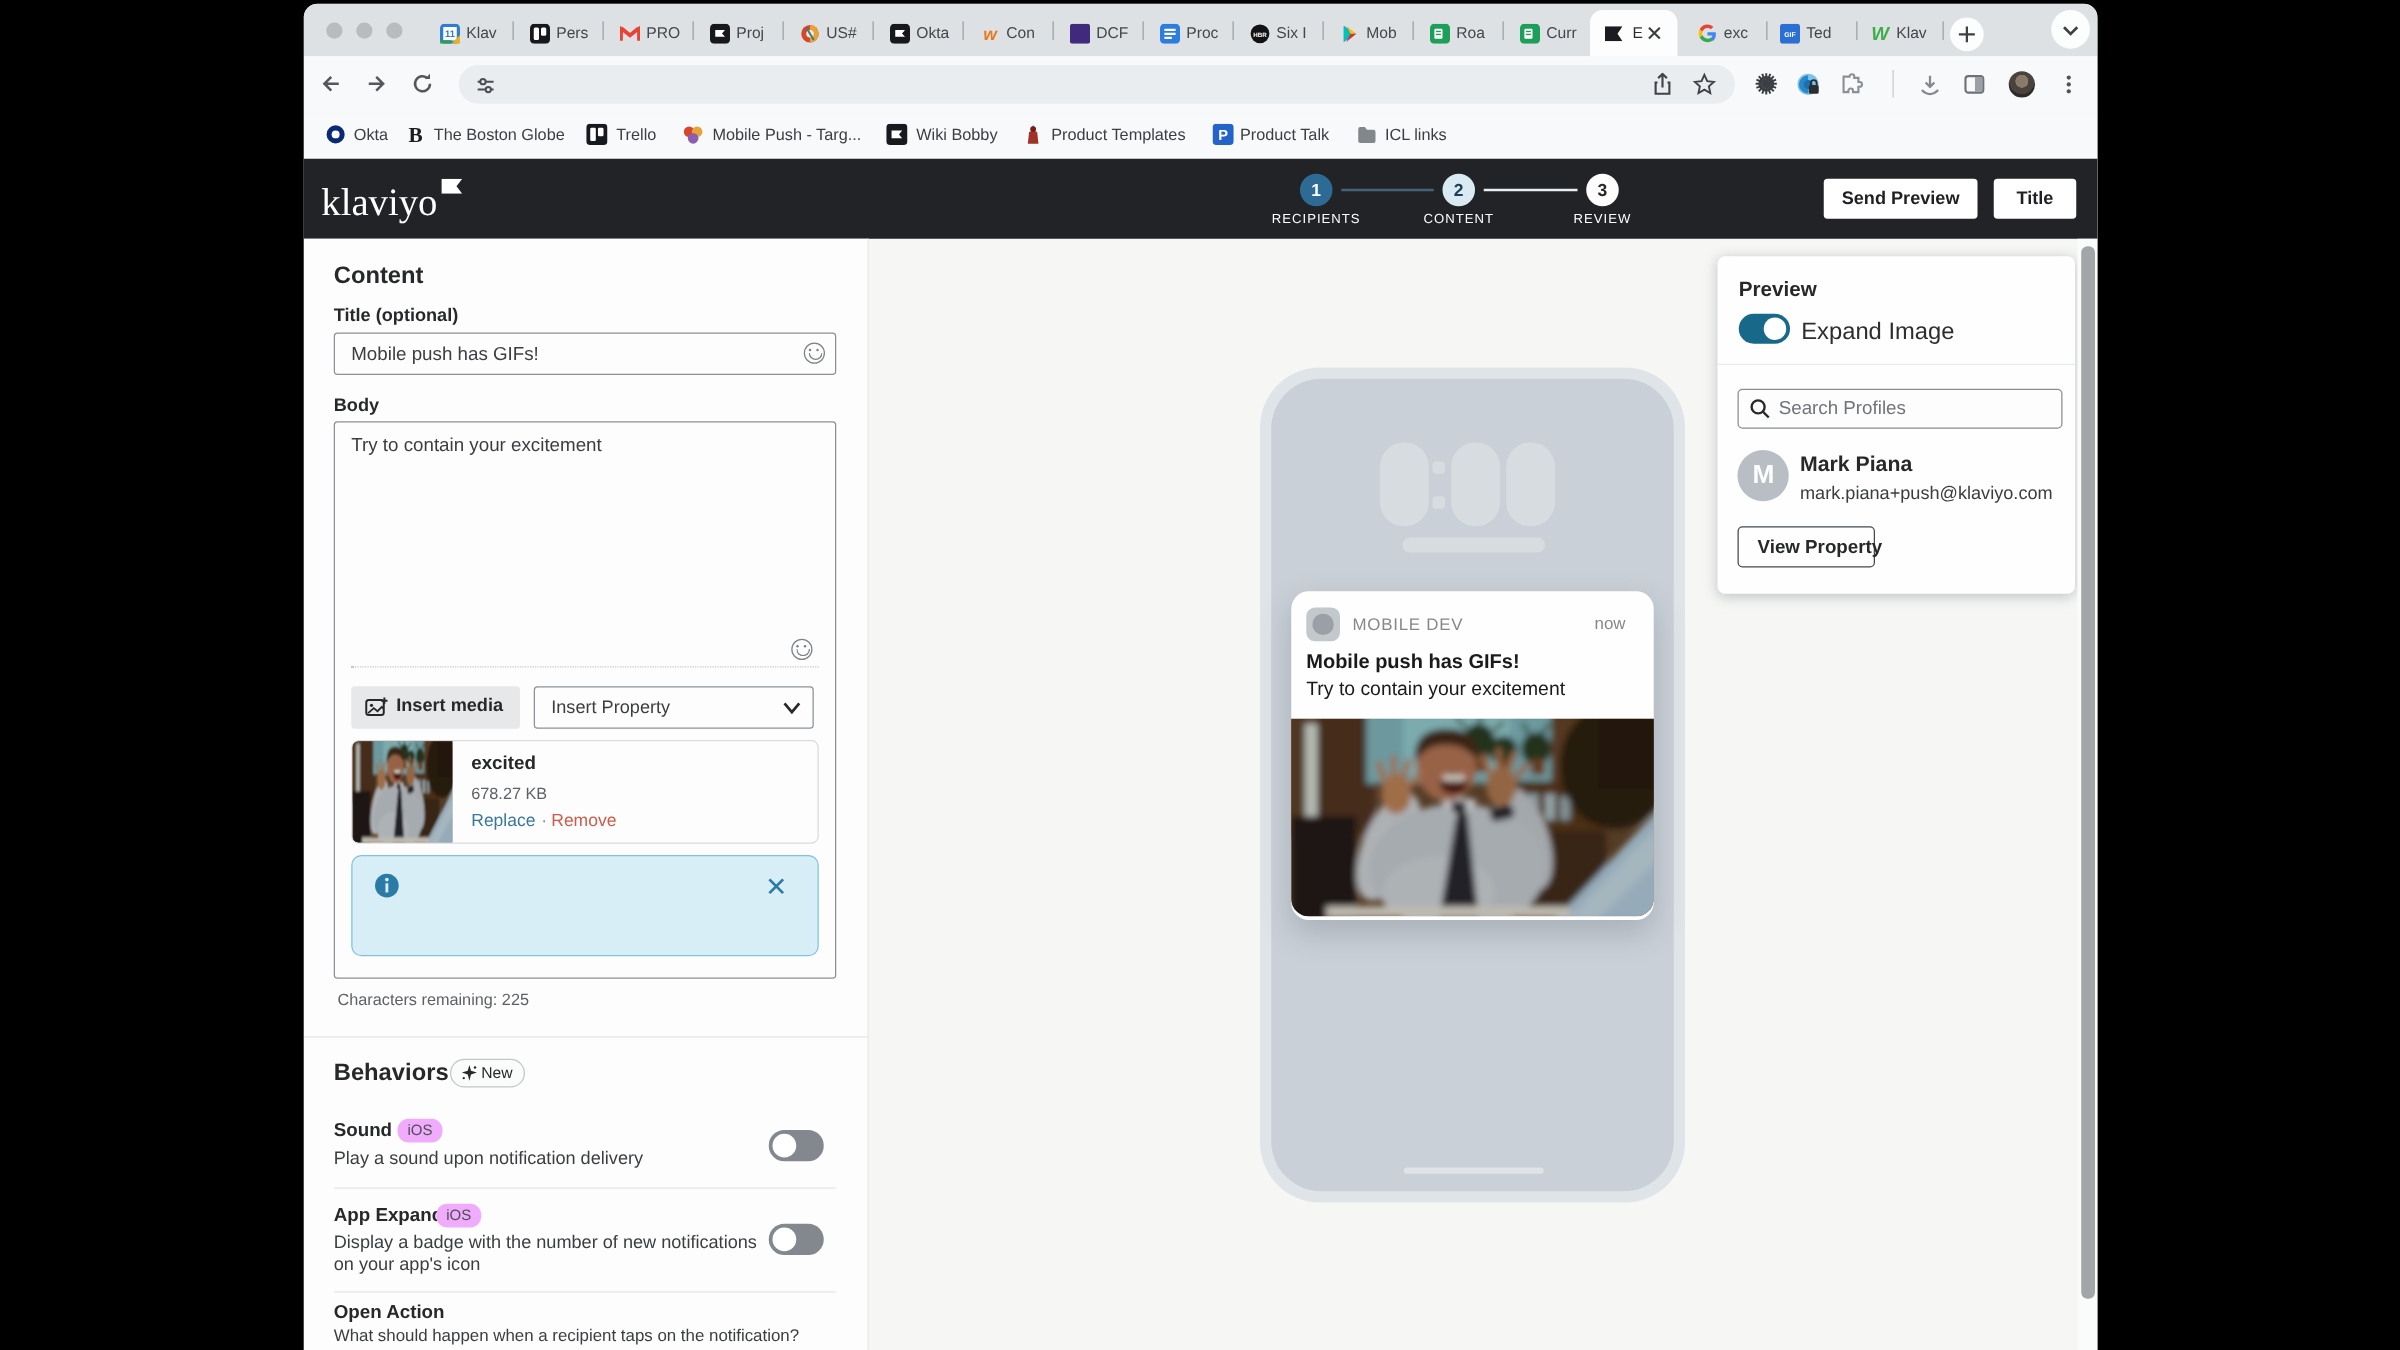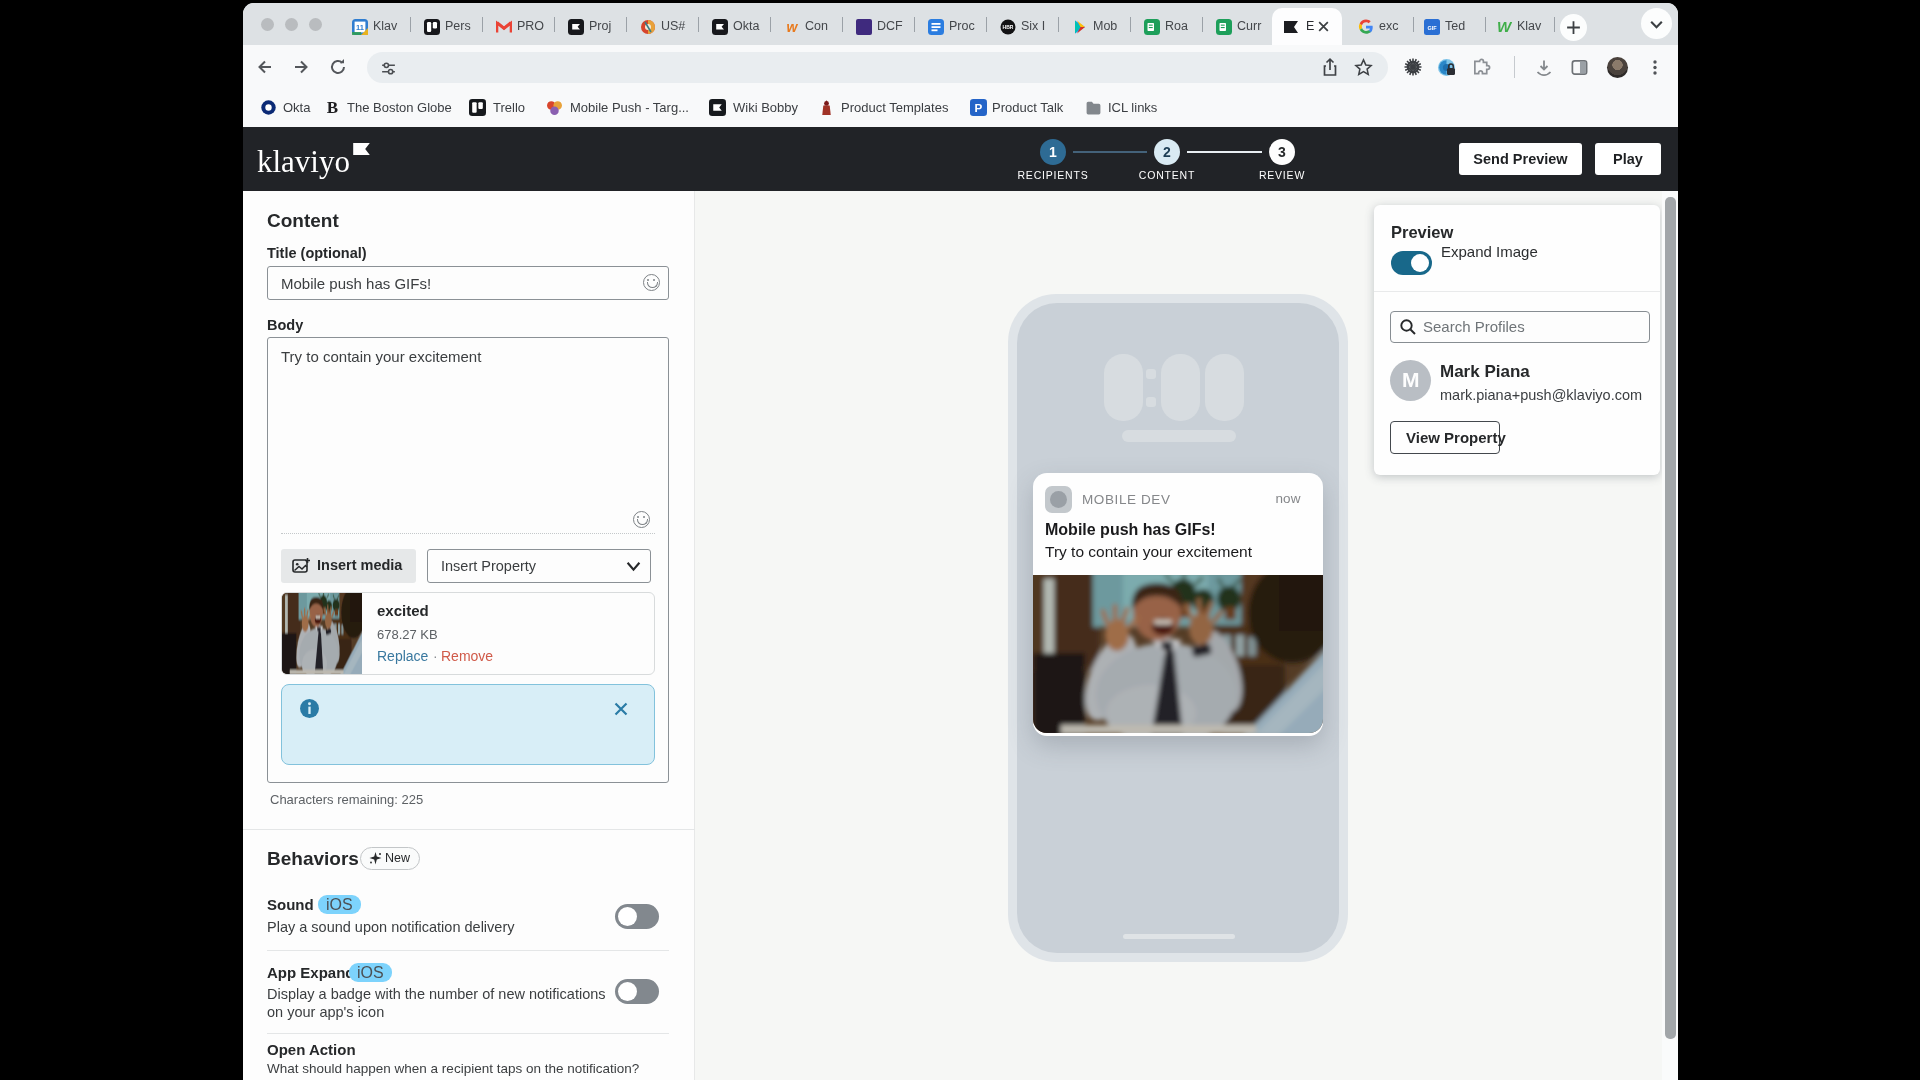--- a/index.html
+++ b/index.html
@@ -31,21 +31,21 @@
 .stepline { top:148px; height:2px; }
 .hbtn { top:140px; height:32px; background:#fff; border-radius:3px; font-size:14.5px;
   font-weight:bold; color:#1e2023; text-align:center; line-height:32px; }
 #leftpanel { left:0; top:188px; width:452px; height:889px; background:#fdfdfd; border-right:1px solid #e7e8e8; }
 .hd { font-size:19px; font-weight:bold; color:#26282a; }
 .lbl { font-size:14.5px; font-weight:bold; color:#26282a; }
 .txt { font-size:14.5px; color:#3b3e40; }
 .inputbox { border:1px solid #8b9196; border-radius:3px; background:#fdfdfd; }
 .toggle { width:44px; height:25px; border-radius:13px; background:#82888e; }
 .knob { position:absolute; left:3px; top:3px; width:19px; height:19px; border-radius:50%; background:#fff; }
-.iospill { background:#7dd3fc; border-radius:9px; font-size:16px; color:#4c5054;
+.iospill { background:#f0abfc; border-radius:9px; font-size:12px; color:#4c5054;
   height:19px; line-height:19px; padding:0 8px; }
 .divider { height:1px; background:#e4e6e7; }
 .emoji { width:17px; height:17px; border:1.5px solid #7d8286; border-radius:50%; }
 .emoji:before { content:""; position:absolute; left:3px; top:4px; width:2px; height:2px;
   background:#7d8286; border-radius:50%; box-shadow:6px 0 0 #7d8286; }
 .emoji:after { content:""; position:absolute; left:2.5px; top:7px; width:9px; height:4.5px;
   border:1.5px solid #7d8286; border-top:none; border-radius:0 0 9px 9px; }
 #phone { left:765px; top:291px; width:340px; height:668px; border-radius:48px; background:#dfe4e8; }
 #screen { left:774px; top:300px; width:322px; height:650px; border-radius:40px; background:#c9d0d7; }
 .clockd { background:#d7dce0; border-radius:19px; }
@@ -310,21 +310,21 @@
     </svg>
 <div class="stepc" style="left:797px;background:#2e6b94;color:#fff">1</div>
 <div class="stepc" style="left:911px;background:#d9eaf3;color:#1d3d54">2</div>
 <div class="stepc" style="left:1026px;background:#fdfdfd;color:#26282a">3</div>
 <div class="stepl" style="left:771px;width:78px">RECIPIENTS</div>
 <div class="stepl" style="left:885px;width:78px">CONTENT</div>
 <div class="stepl" style="left:1000px;width:78px">REVIEW</div>
 <div class="stepline" style="left:830px;width:74px;background:#44627a"></div>
 <div class="stepline" style="left:944px;width:75px;background:#e8eef2"></div>
 <div class="hbtn" style="left:1216px;width:123px">Send Preview</div>
-<div class="hbtn" style="left:1352px;width:66px">Play</div>
+<div class="hbtn" style="left:1352px;width:66px">Title</div>
 <div class="bg" id="leftpanel"></div>
 <span class="hd" style="left:24px;top:207px">Content</span>
 <span class="lbl" style="left:24px;top:242px">Title (optional)</span>
 <div class="inputbox" style="left:24px;top:263px;width:402px;height:34px"></div>
 <span class="txt" style="left:38px;top:272px;font-size:15px">Mobile push has GIFs!</span>
 <div class="emoji" style="left:400px;top:271px"></div>
 <span class="lbl" style="left:24px;top:314px">Body</span>
 <div class="inputbox" style="left:24px;top:334px;width:402px;height:446px"></div>
 <span class="txt" style="left:38px;top:345px;font-size:15px">Try to contain your excitement</span>
 <div class="emoji" style="left:390px;top:508px"></div>
@@ -510,21 +510,21 @@
 <rect x="159" y="70" width="19" height="11" rx="4" fill="#23232b" transform="rotate(-12 168 75)"></rect>
 <rect x="28" y="150" width="195" height="9" fill="#cfccc2"></rect>
 </g>
 <rect width="290" height="158" fill="#2c1e10" opacity="0.10"></rect>
     </svg>
 <div class="bg" id="rightcard"></div>
 <span style="left:1148px;top:220px;font-size:16.5px;font-weight:bold;color:#26282a">Preview</span>
 <div style="left:1148px;top:248px;width:41px;height:24px;border-radius:13px;background:#18688a">
       <div style="position:absolute;right:3px;top:3px;width:18px;height:18px;border-radius:50%;background:#fff"></div>
     </div>
-<span style="left:1198px;top:240px;font-size:15px;color:#2c2e30">Expand Image</span>
+<span style="left:1198px;top:252px;font-size:19px;color:#2c2e30">Expand Image</span>
 <div class="divider" style="left:1131px;top:288px;width:286px;background:#e9eaeb"></div>
 <div style="left:1147px;top:308px;width:260px;height:32px;border:1px solid #878d92;border-radius:4px;background:#fdfdfd"></div>
 <svg style="left:1156px;top:315px;width:18px;height:18px" viewBox="0 0 18 18">
       <circle cx="7.5" cy="7.5" r="5.2" fill="none" stroke="#26282a" stroke-width="1.9"></circle>
       <path d="M11.5 11.5 L16 16" stroke="#26282a" stroke-width="1.9"></path>
     </svg>
 <span style="left:1180px;top:315px;font-size:15px;color:#6f7478">Search Profiles</span>
 <div style="left:1147px;top:357px;width:41px;height:41px;border-radius:50%;background:#b9bec4"></div>
 <span style="left:1159px;top:365px;font-size:21px;font-weight:bold;color:#fdfdfd">M</span>
 <span style="left:1197px;top:359px;font-size:17px;font-weight:bold;color:#26282a">Mark Piana</span>

